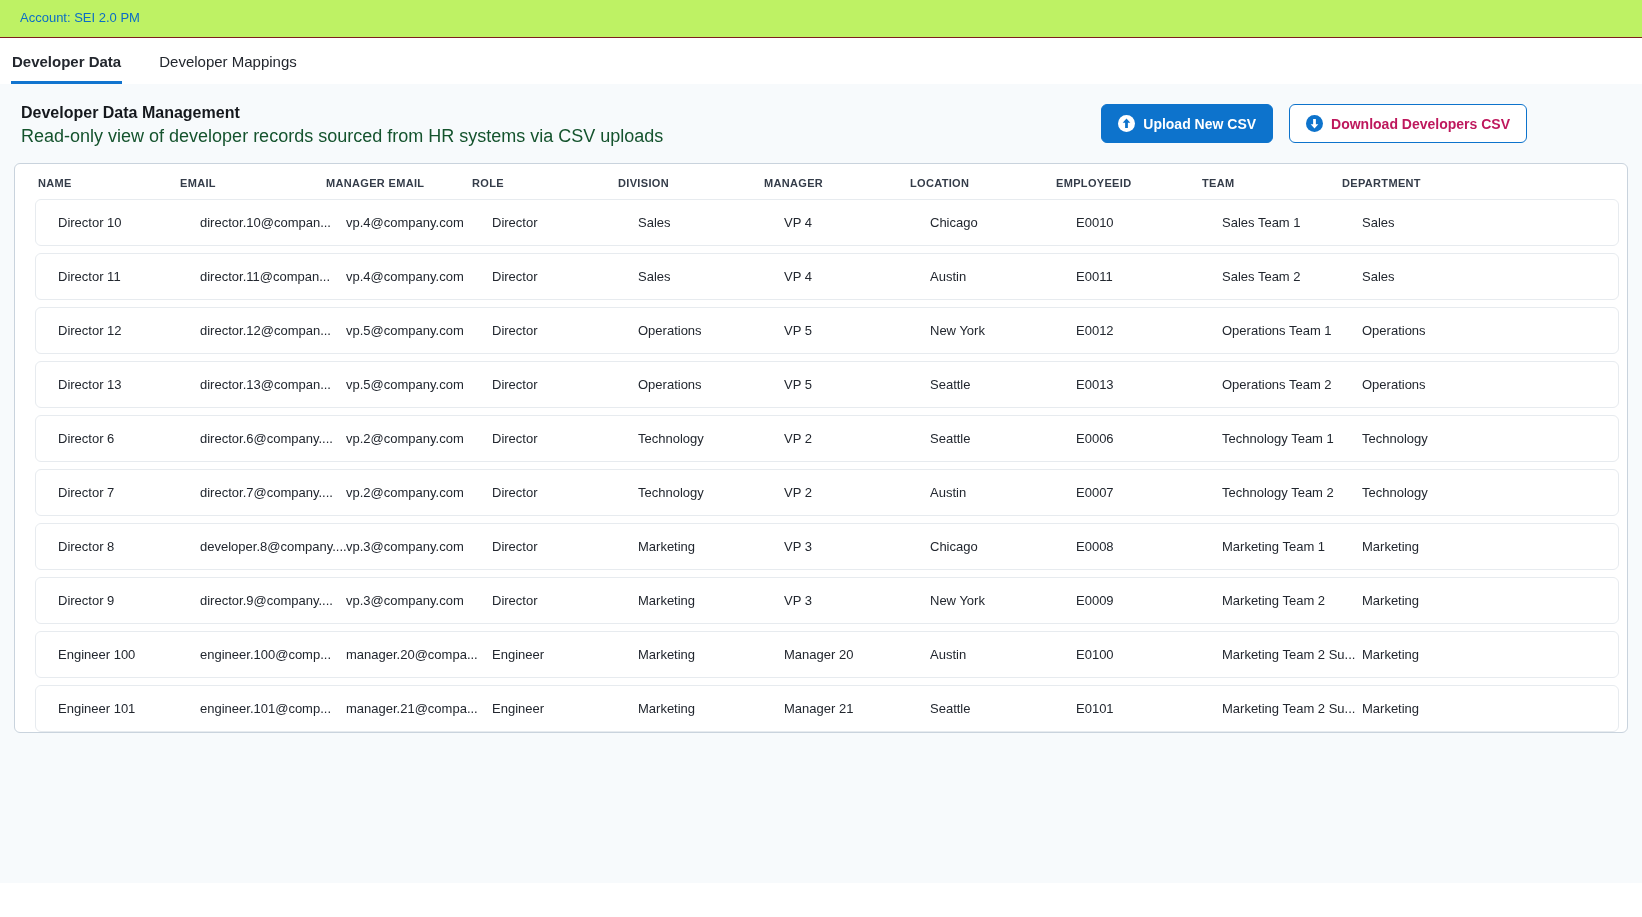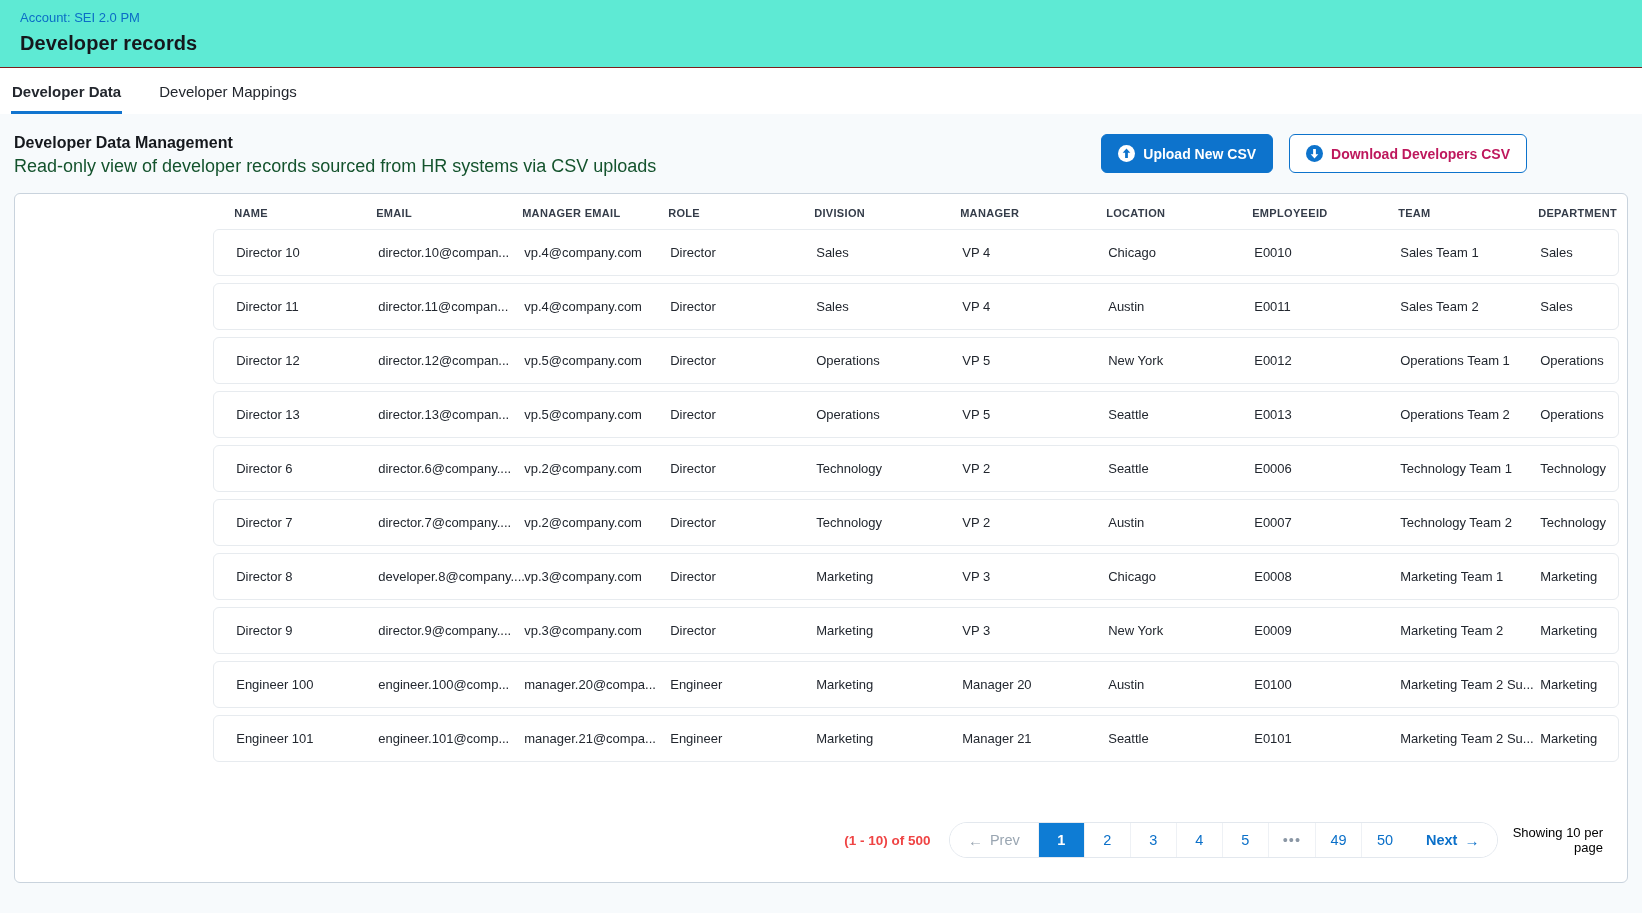--- a/index.html
+++ b/index.html
@@ -3,49 +3,49 @@
 <meta charset="utf-8">
 <style>
   * { box-sizing: border-box; margin: 0; padding: 0; }
   html,body { width:1642px; height:917px; overflow:hidden; }
   body {
     font-family: "Liberation Sans", sans-serif;
     background:#ffffff; color:#1f2430;
   }
 
   
-  .page-header { background:#5eead4; padding:10px 24px 12px 20px; }
+  .page-header { background:#bef264; padding:10px 24px 12px 20px; }
   .account-link { color:#0b6dc6; font-size:13px; cursor:pointer; }
   .page-title { margin-top:7px; font-size:20px; font-weight:700; color:#15181d; letter-spacing:.1px; }
 
   
   .tabbar { background:#fff; border-top:1px solid #7f1d1d; display:flex; padding:0 11px; }
   .tab { font-size:15px; color:#23272e; padding:15px 1px 11px; margin-right:36px;
          border-bottom:3px solid transparent; cursor:pointer; }
   .tab.active { font-weight:700; border-bottom-color:#1174cf; }
 
   
   .main { background:#f7fafc; height:799px; padding:14px; }
 
   .section-head { display:flex; justify-content:space-between; align-items:flex-start;
-                  padding:6px 101px 16px 0; }
+                  padding:6px 101px 16px 0;margin-left:7px; }
   .section-title { font-size:16px; font-weight:700; color:#15181d; }
   .section-sub { margin-top:4px; font-size:18px; color:#14532d;text-align:center; }
 
   .actions { display:flex; gap:16px; }
   .btn { display:flex; align-items:center; gap:8px; height:39px; padding:0 16px;
          border-radius:6px; font-size:14px; font-weight:700; cursor:pointer;
          font-family:"Liberation Sans", sans-serif; }
   .btn-primary { background:#0d73cc; border:1px solid #0d73cc; color:#fff; }
   .btn-outline { background:#fff; border:1.5px solid #0d73cc; color:#be185d; }
   .btn svg { display:block; }
 
   
   .table-card { background:#fff; border:1px solid #c9d3dd; border-radius:6px;
-                height:690px; display:flex; flex-direction:column; overflow:hidden;align-items:flex-end; }
+                height:570px; display:flex; flex-direction:column; overflow:hidden; }
 
   .cols { display:grid;
           grid-template-columns:142px 146px 146px 146px 146px 146px 146px 146px 140px 1fr; }
 
   .thead { padding:13px 0 9px 23px; }
   .th { font-size:11px; font-weight:700; letter-spacing:.03em; color:#343c49;
         text-transform:uppercase; padding-right:10px; white-space:nowrap; }
 
   .tbody { padding:1px 8px 0; }
   .row { border:1px solid #e7ebef; border-radius:6px; background:#fff;
@@ -68,21 +68,20 @@
   .page-btn.ellipsis { color:#8b97a5; letter-spacing:1px; cursor:default; }
   .page-btn.prev { color:#9aa6b2; padding:0 18px; }
   .page-btn.next { padding:0 18px; font-weight:600; }
   .arrow-glyph { font-size:15px; line-height:1; }
 </style>
 </head>
 <body>
 
 <div class="page-header">
   <div class="account-link">Account: SEI 2.0 PM</div>
-  <div class="page-title">Developer records</div>
 </div>
 
 <div class="tabbar">
   <div class="tab active">Developer Data</div>
   <div class="tab">Developer Mappings</div>
 </div>
 
 <div class="main">
 
   <div class="section-head">

